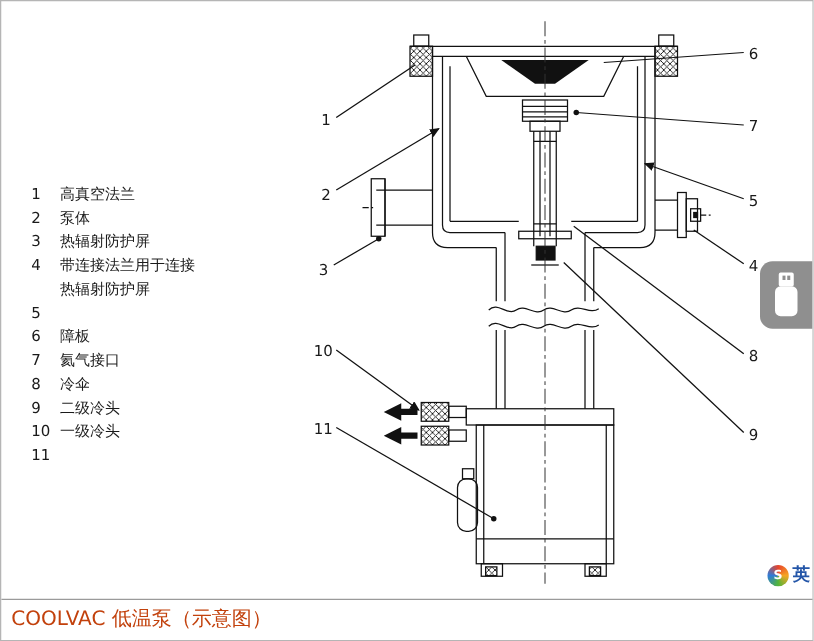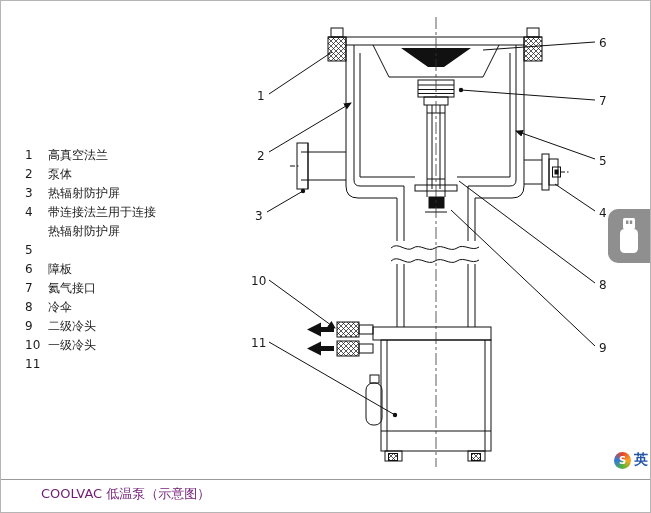--- a/index.html
+++ b/index.html
@@ -9,21 +9,21 @@
     color:#1a1a1a;overflow:hidden;box-sizing:border-box;
     border:1px solid #b5b5b5;
   }
   .diagram{position:absolute;left:0;top:0;}
   .legend{position:absolute;left:24px;top:145px;font-size:12px;line-height:19px;color:#1a1a1a;}
   .lrow{display:flex;}
   .lnum{width:23px;flex:none;}
   .llab{white-space:pre-line;}
   .co{position:absolute;font-size:12px;line-height:14px;color:#1a1a1a;}
   .divider{position:absolute;left:0;top:478px;width:651px;height:1px;background:#9a9a9a;}
-  .caption{position:absolute;left:40px;top:484px;font-size:13px;color:#701a75;}
+  .caption{position:absolute;left:8px;top:484px;font-size:16px;color:#c2410c;}
   .tool-btn{
     position:absolute;right:0;top:208px;width:42px;height:54px;
     background:#8f8f8f;border-radius:10px 0 0 10px;
     display:flex;align-items:center;justify-content:center;
   }
   .ime{
     position:absolute;right:2px;top:446px;height:26px;
     display:flex;align-items:center;gap:3px;
   }
   .ime-logo{

